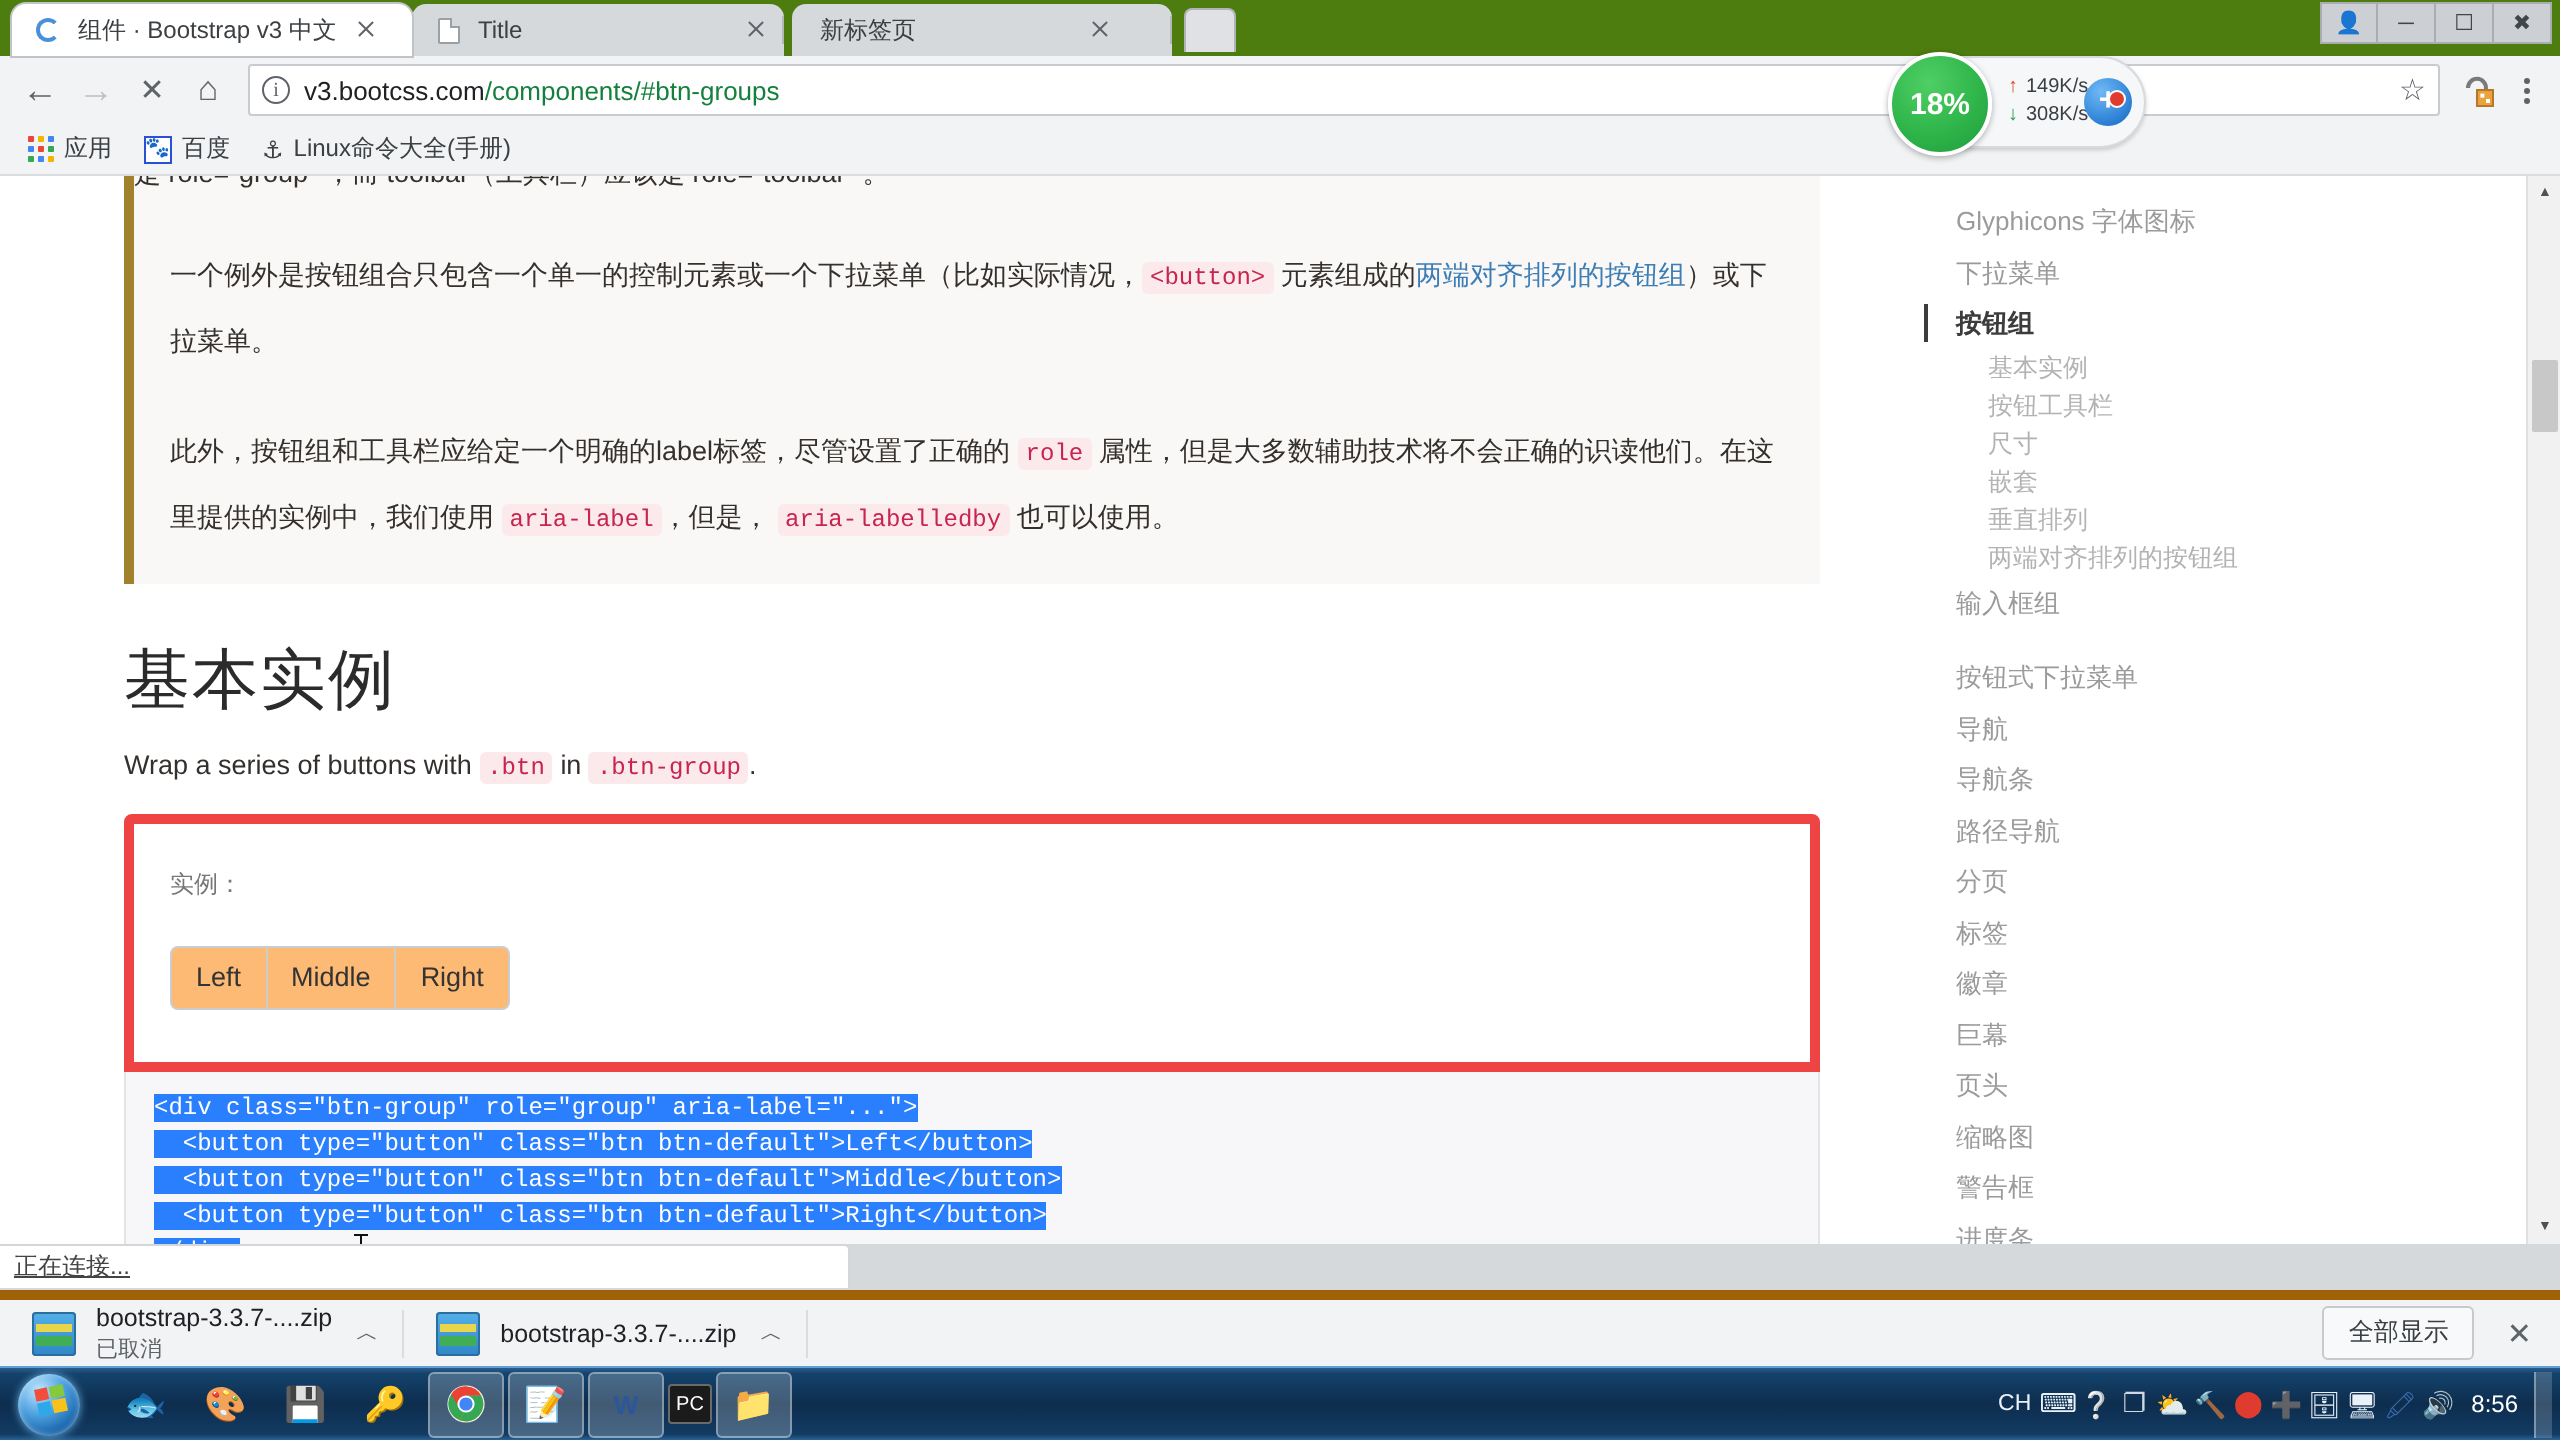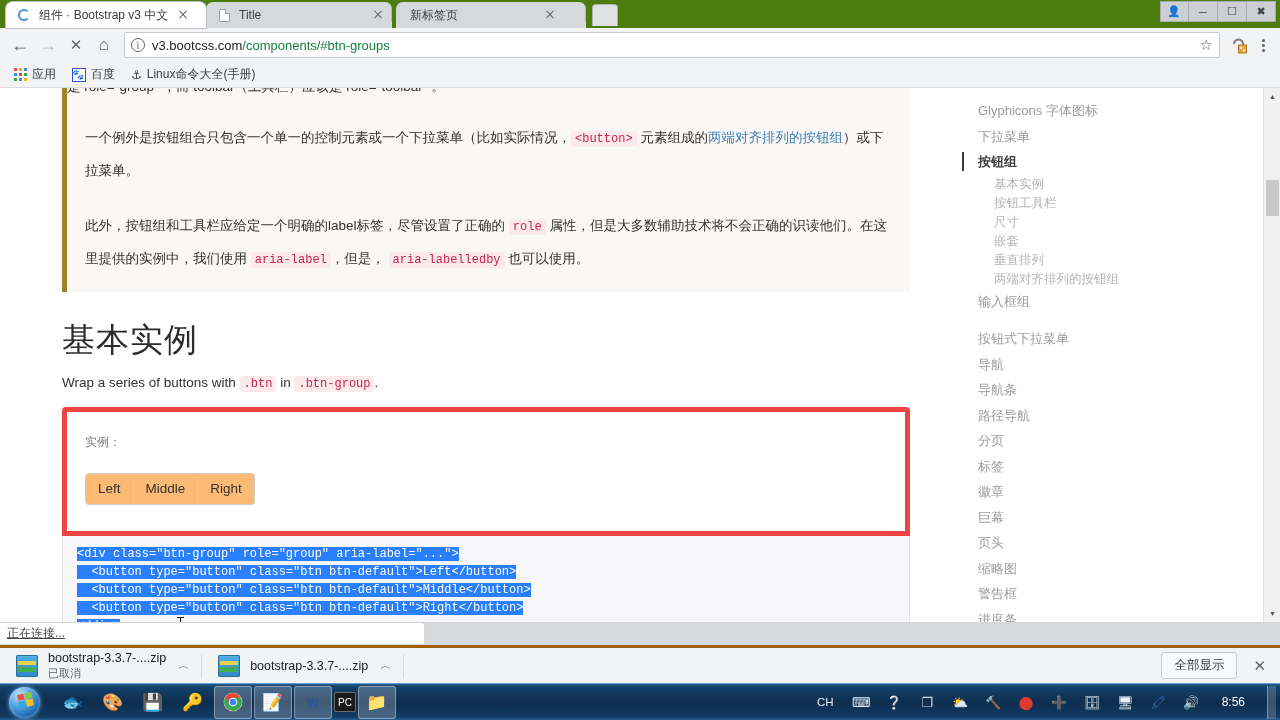--- a/index.html
+++ b/index.html
@@ -175,21 +175,21 @@
     position:absolute; left:0; top:622px; width:425px; height:22px;
     background:#fff; border:1px solid #d6d6d6; border-left:none; border-bottom:none;
     border-radius:0 3px 0 0; font-size:12px; color:#444;
     display:flex; align-items:center; padding-left:7px; z-index:30;
   }
   .statusbubble span { text-decoration:underline; }
 
   
   .shelf {
     position:absolute; left:0; top:645px; width:1280px; height:38px;
-    background:#f1f3f4; border-top:3px solid #a16207; display:flex; align-items:center; padding:0 8px;
+    background:#f1f3f4; border-top:5px solid #a16207; display:flex; align-items:center; padding:0 8px;
   }
   .dl-item { display:flex; align-items:center; height:34px; padding:0 4px 0 8px; position:relative; }
   .dl-sep { width:1px; height:24px; background:#dadce0; margin:0 8px; }
   .dl-ico {
     width:22px;height:22px;margin-right:10px;border-radius:2px;position:relative;flex:0 0 auto;
     background:linear-gradient(#55b0e8,#2f86c8);
     box-shadow:inset 0 0 0 1px #2a6f9e;
   }
   .dl-ico:before{content:"";position:absolute;left:2px;top:6px;right:2px;height:4px;background:#e8d54a;}
   .dl-ico:after{content:"";position:absolute;left:2px;top:12px;right:2px;height:5px;background:#3fae55;}
@@ -217,21 +217,21 @@
     width:31px;height:31px;border-radius:50%;
     background:radial-gradient(circle at 34% 26%, #bfe6ff 0%, #4ea2e0 40%, #1561a8 75%, #0d3f72 100%);
     box-shadow:0 0 4px rgba(120,200,255,.8), inset 0 0 3px rgba(255,255,255,.6);
     position:relative; overflow:hidden;
   }
   .tb-icons { display:flex; align-items:center; gap:2px; margin-left:8px; }
   .tbi {
     width:38px;height:33px;display:flex;align-items:center;justify-content:center;font-size:17px;
   }
   .tbi.btn-on { background:rgba(255,255,255,.22); border:1px solid rgba(255,255,255,.35); border-radius:3px; }
-  .tray { margin-left:auto; display:flex; align-items:center; gap:16px; padding-right:4px; color:#e8f1f8; font-size:11px; }
+  .tray { margin-left:auto; display:flex; align-items:center; gap:2px; padding-right:4px; color:#e8f1f8; font-size:11px; }
   .tray-ico { width:17px;height:17px;display:flex;align-items:center;justify-content:center;font-size:13px; }
   .clock { font-size:12px; color:#fff; padding:0 6px; line-height:14px; text-align:center;}
   .showdesk { width:9px;height:33px;background:rgba(255,255,255,.18);border-left:1px solid rgba(255,255,255,.35); }
   .imeind { font-size:11.5px; color:#e8f1f8; padding:0 3px; }
 </style>
 </head>
 <body>
 
 <div class="browser">
 
@@ -287,20 +287,38 @@
         <rect x="13" y="13.5" width="2" height="2" fill="#fff"></rect>
       </svg>
     </div>
     <div class="menu-dots">
         <i></i>
         <i></i>
         <i></i>
       </div>
   </div>
 
+  <div class="netspeed">
+    <div class="ns-circle">
+      <span>18%</span>
+    </div>
+    <div class="ns-rates">
+      <div class="ns-row">
+        <span class="ns-arrow-up">↑</span>
+        <span>149K/s</span>
+      </div>
+      <div class="ns-row">
+        <span class="ns-arrow-dn">↓</span>
+        <span>308K/s</span>
+      </div>
+    </div>
+    <div class="ns-plus">+
+      <span class="ns-badge"></span>
+    </div>
+  </div>
 
   <div class="bmbar">
     <div class="bm">
       <span class="apps-grid">
         <i style="background:#e8453c"></i>
           <i style="background:#f2b600"></i>
           <i style="background:#4285f4"></i>
         <i style="background:#4285f4"></i>
           <i style="background:#e8453c"></i>
           <i style="background:#34a853"></i>

